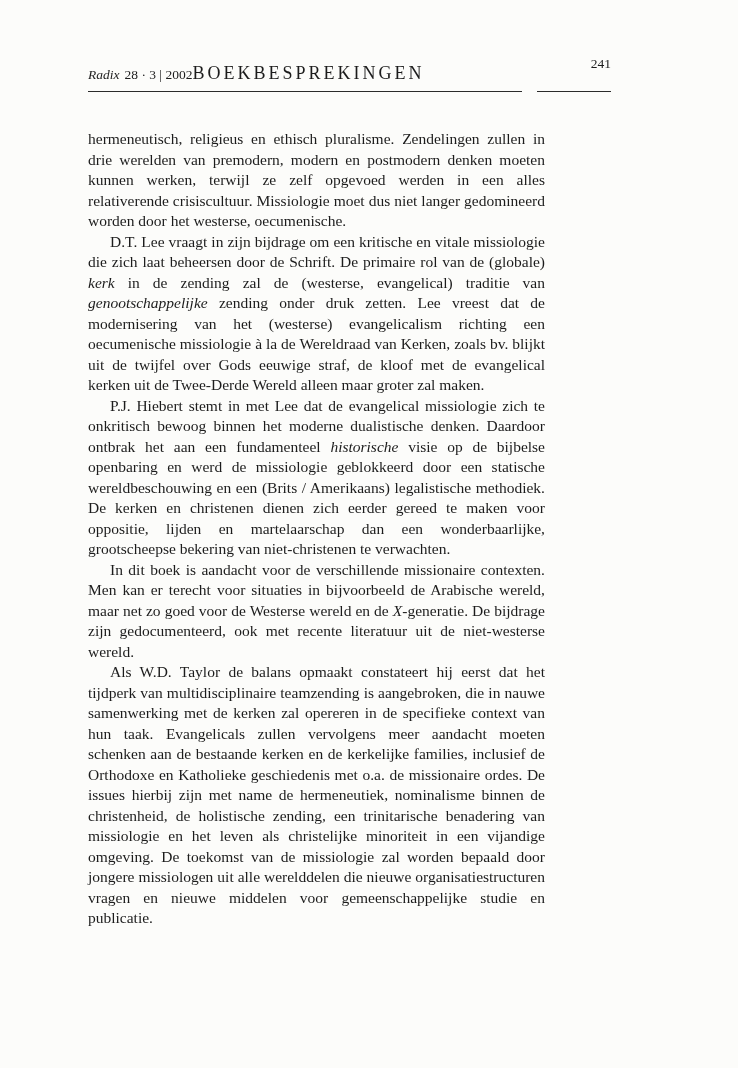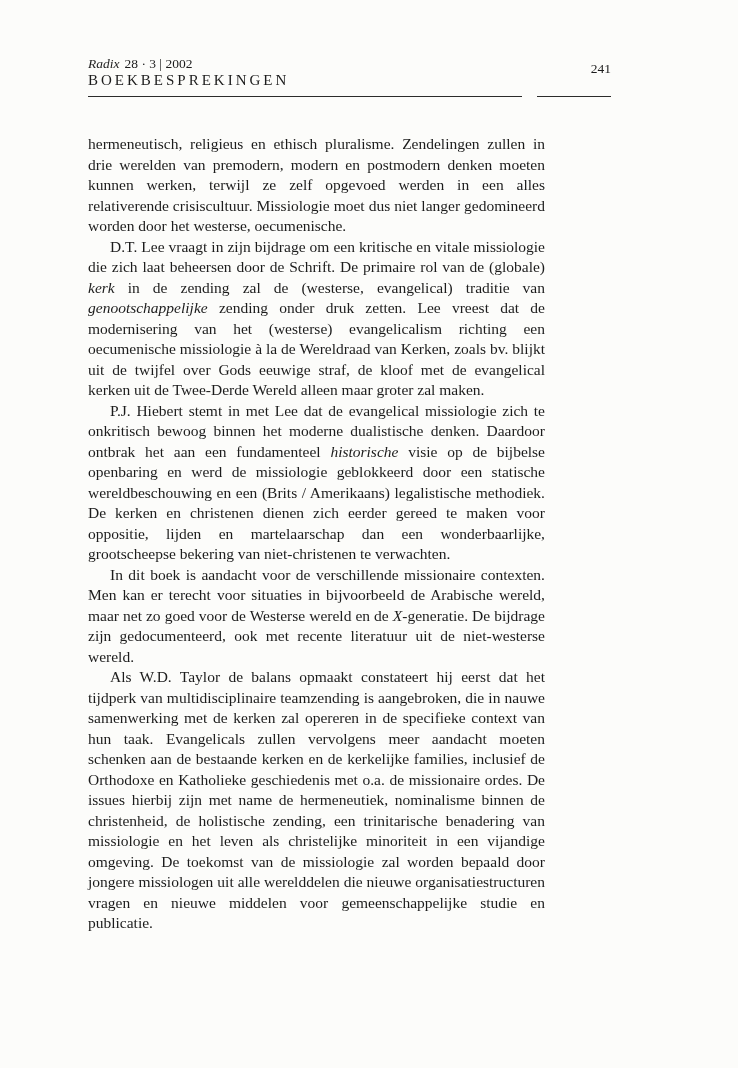--- a/index.html
+++ b/index.html
@@ -24,34 +24,33 @@
     display: flex;
     align-items: flex-end;
     gap: 15px;
   }
   .header-main {
     width: 434px;
     display: flex;
     align-items: baseline;
     border-bottom: 1.5px solid #2b2b2b;
     padding-bottom: 7px;
-    flex-direction: column;
   }
   .journal-info {
     font-size: 13.5px;
     white-space: nowrap;
   }
   .journal-title {
     font-style: italic;
   }
   .issue-info {
     margin-left: 5px;
   }
   .section-title {
-    font-size: 15px;
+    font-size: 18px;
     letter-spacing: 3px;
     white-space: nowrap;
     font-weight: 500;
   }
   .header-page {
     width: 74px;
     border-bottom: 1.5px solid #2b2b2b;
     padding-bottom: 19px;
     text-align: right;
     font-size: 13.5px;

